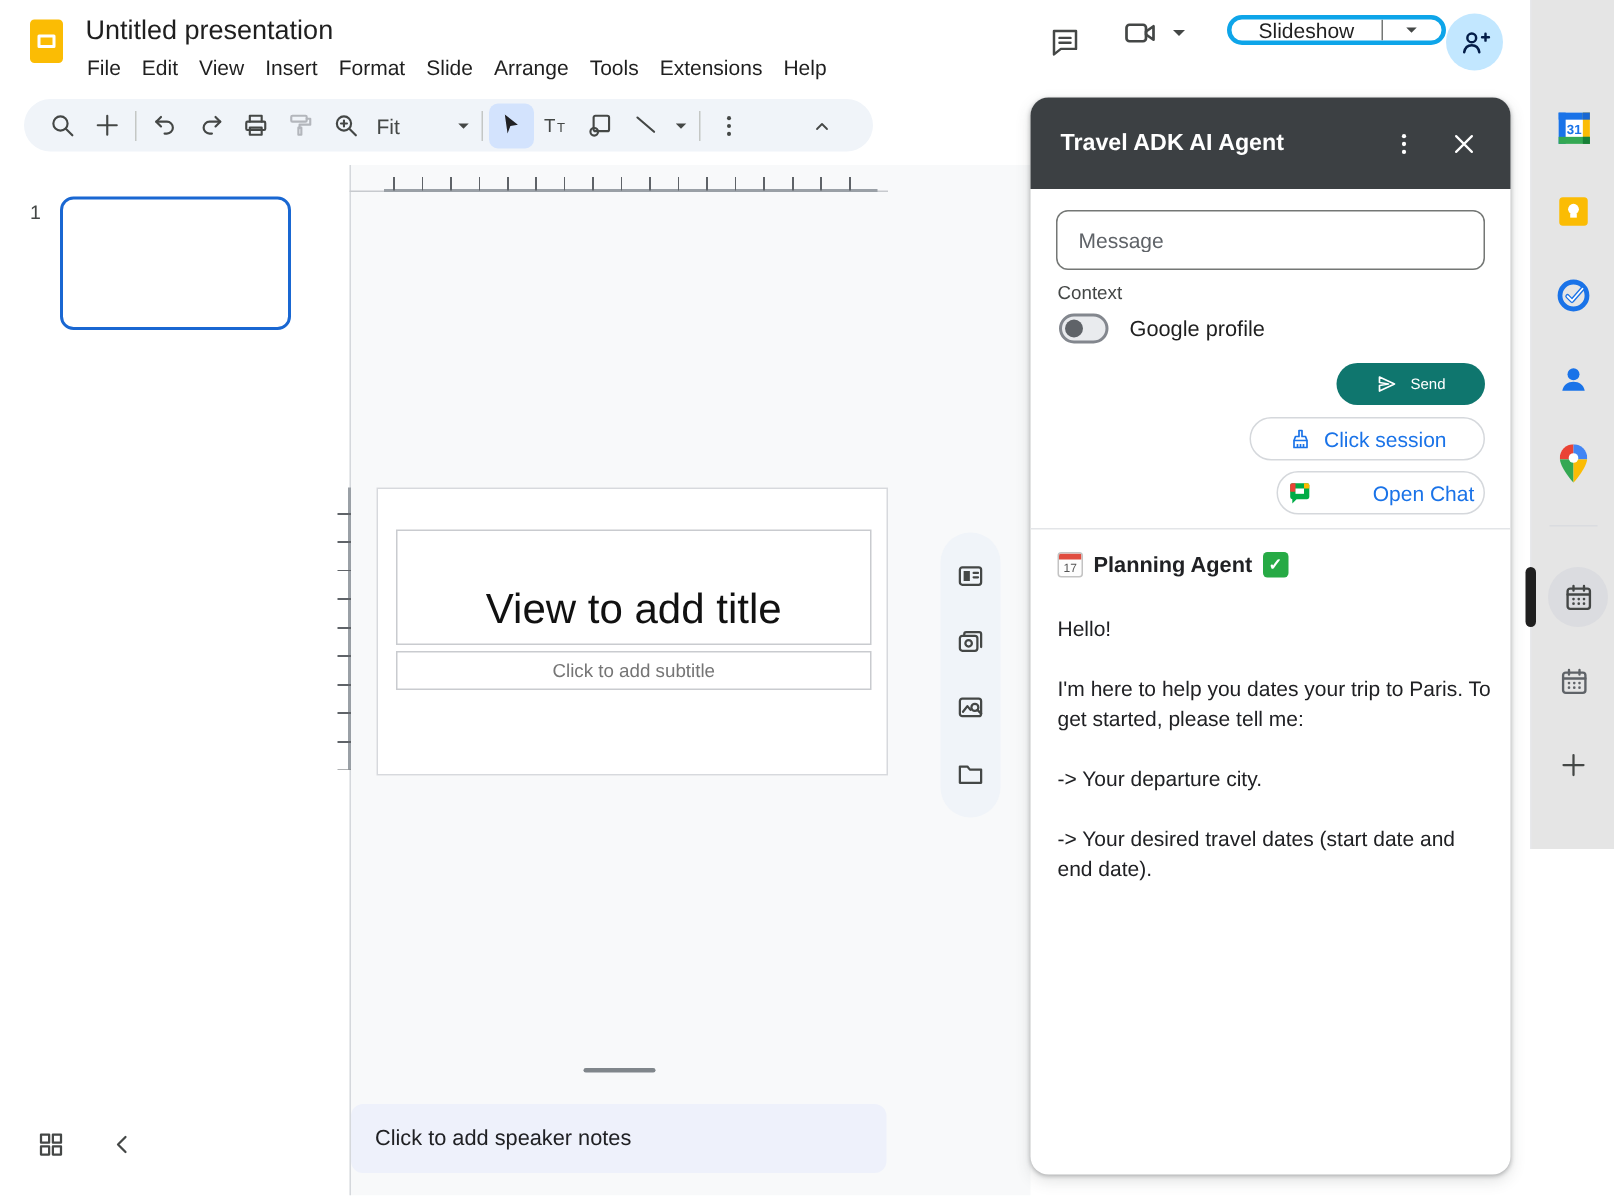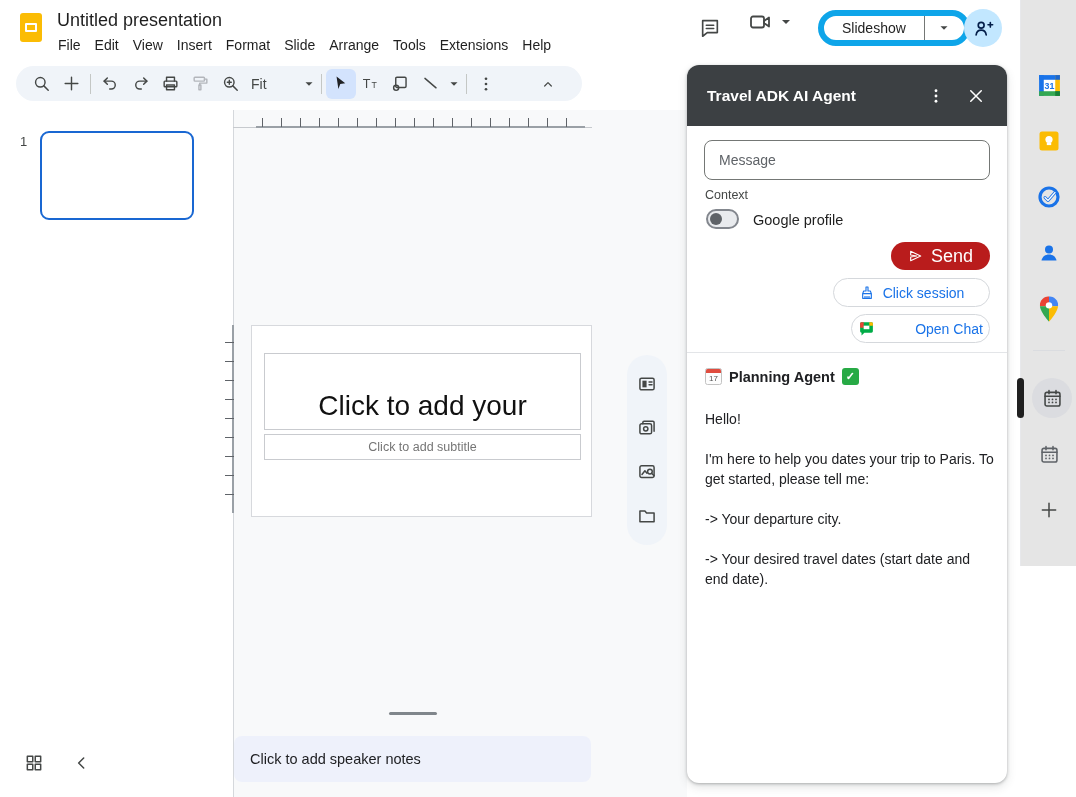--- a/index.html
+++ b/index.html
@@ -9,21 +9,21 @@
   
   .hdr { position:absolute; left:0; top:0; width:1076px; height:60px; background:#fff; }
   .logo { position:absolute; left:20px; top:13px; width:22px; height:29px; background:#fbbc04; border-radius:3px; }
   .logo .inner { position:absolute; left:5px; top:10px; width:12px; height:9px; border:2px solid #fff; border-radius:1px; }
   .doc-title { position:absolute; left:57px; top:10px; font-size:18px; color:#1f1f1f; }
   .menubar { position:absolute; left:51px; top:35px; display:flex; }
   .menu-item { font-size:14px; color:#1f1f1f; padding:2px 7px; border-radius:6px; cursor:default; }
   .iconbtn { display:flex; align-items:center; justify-content:center; width:36px; height:36px; border-radius:50%; }
   .comment-btn { position:absolute; left:692px; top:10px; }
   .cam-btn { position:absolute; left:748px; top:10px; width:52px; display:flex; align-items:center; }
-  .slideshow { position:absolute; left:818px; top:10px; height:36px; display:flex; border:6px solid #0ea5e9; border-radius:18px; overflow:hidden; background:#fff; }
+  .slideshow { position:absolute; left:818px; top:10px; height:20px; display:flex; border:3px solid #0ea5e9; border-radius:18px; overflow:hidden; background:#fff; }
   .slideshow .main { padding:0 18px; display:flex; align-items:center; font-size:14px; color:#1f1f1f; font-weight:500; border-right:1px solid #747775; }
   .slideshow .drop { width:39px; display:flex; align-items:center; justify-content:center; }
   .share { position:absolute; left:964px; top:9px; width:38px; height:38px; border-radius:50%; background:#c2e7ff; display:flex; align-items:center; justify-content:center; }
   .avatar { position:absolute; left:1027px; top:12px; width:32px; height:32px; border-radius:50%; background:#00897b; color:#fff; font-size:15px; display:flex; align-items:center; justify-content:center; }
 
   
   .tbar { position:absolute; left:16px; top:66px; width:566px; height:35px; background:#f0f4f9; border-radius:18px; display:flex; align-items:center; }
   .tb { width:30px; height:30px; display:flex; align-items:center; justify-content:center; border-radius:6px; flex:0 0 auto; }
   .tb.sel { background:#d3e3fd; }
   .tsep { width:1px; height:20px; background:#c4c7c5; margin:0 4px; flex:0 0 auto; }
@@ -68,22 +68,22 @@
      display:flex; align-items:center; }
   .panel-title { margin-left:20px; color:#fff; font-size:15.5px; font-weight:bold; }
   .panel-hdr .iconbtn { position:absolute; }
   .msg-input { position:absolute; left:17px; top:75px; width:286px; height:40px; border:1px solid #747775; border-radius:8px;
      padding:0 14px; font-size:14px; color:#5f6368; background:#fff; font-family:"Liberation Sans",sans-serif; }
   .msg-input::placeholder { color:#5f6368; opacity:1; }
   .ctx-label { position:absolute; left:18px; top:123px; font-size:12.5px; color:#444746; }
   .toggle { position:absolute; left:19px; top:144px; width:33px; height:20px; border:2px solid #83878e; border-radius:11px; background:#e9ebee; }
   .toggle .knob { position:absolute; left:2px; top:2px; width:12px; height:12px; border-radius:50%; background:#5f6368; }
   .toggle-label { position:absolute; left:66px; top:147px; font-size:14.5px; color:#1f1f1f; }
-  .btn-send { position:absolute; left:204px; top:177px; width:99px; height:28px; border-radius:14px; background:#b91c1c;
-     display:flex; align-items:center; justify-content:center; gap:7px; color:#fff; font-size:18px; font-weight:500; }
+  .btn-send { position:absolute; left:204px; top:177px; width:99px; height:28px; border-radius:14px; background:#0f766e;
+     display:flex; align-items:center; justify-content:center; gap:7px; color:#fff; font-size:10px; font-weight:500; }
   .btn-outline { position:absolute; height:29px; border:1px solid #d5d8dc; border-radius:15px; background:#fff;
      display:flex; align-items:center; justify-content:center; gap:8px; color:#1a73e8; font-size:14px; font-weight:500; }
   .btn-reset { left:146px; top:213px; width:157px; }
   .btn-chat { left:164px; top:249px; width:139px;gap:40px; }
   .panel-div { position:absolute; left:0; top:287px; width:320px; height:1px; background:#e3e5e8; }
 
   .chat-head { position:absolute; left:18px; top:303px; display:flex; align-items:center; gap:7px; }
   .chat-head .name { font-size:14.5px; font-weight:bold; color:#202124; }
   .emoji-cal { width:17px; height:17px; background:#fdfdfd; border:1px solid #c3c3c3; border-radius:2.5px; position:relative; overflow:hidden; }
   .emoji-cal .top { position:absolute; left:0; top:0; width:100%; height:4px; background:#e04c3f; }
@@ -262,21 +262,21 @@
   <div class="slide-num">1</div>
   <div class="thumb"></div>
 
   <div class="hruler-line"></div>
   <div class="hruler-dark"></div>
   <div class="hruler-ticks"></div>
   <div class="vruler-dark"></div>
   <div class="vruler-ticks"></div>
 
   <div class="slide">
-    <div class="ph-title">Click to add your</div>
+    <div class="ph-title">View to add title</div>
     <div class="ph-sub">Click to add subtitle</div>
   </div>
 
   <div class="drag-handle"></div>
   <div class="notes">Click to add speaker notes</div>
 
   <div class="gridbtn">
     <svg class="ic" width="20" height="20" viewBox="0 0 24 24">
         <rect x="4" y="4" width="6.5" height="6.5"></rect>
         <rect x="13.5" y="4" width="6.5" height="6.5"></rect>

